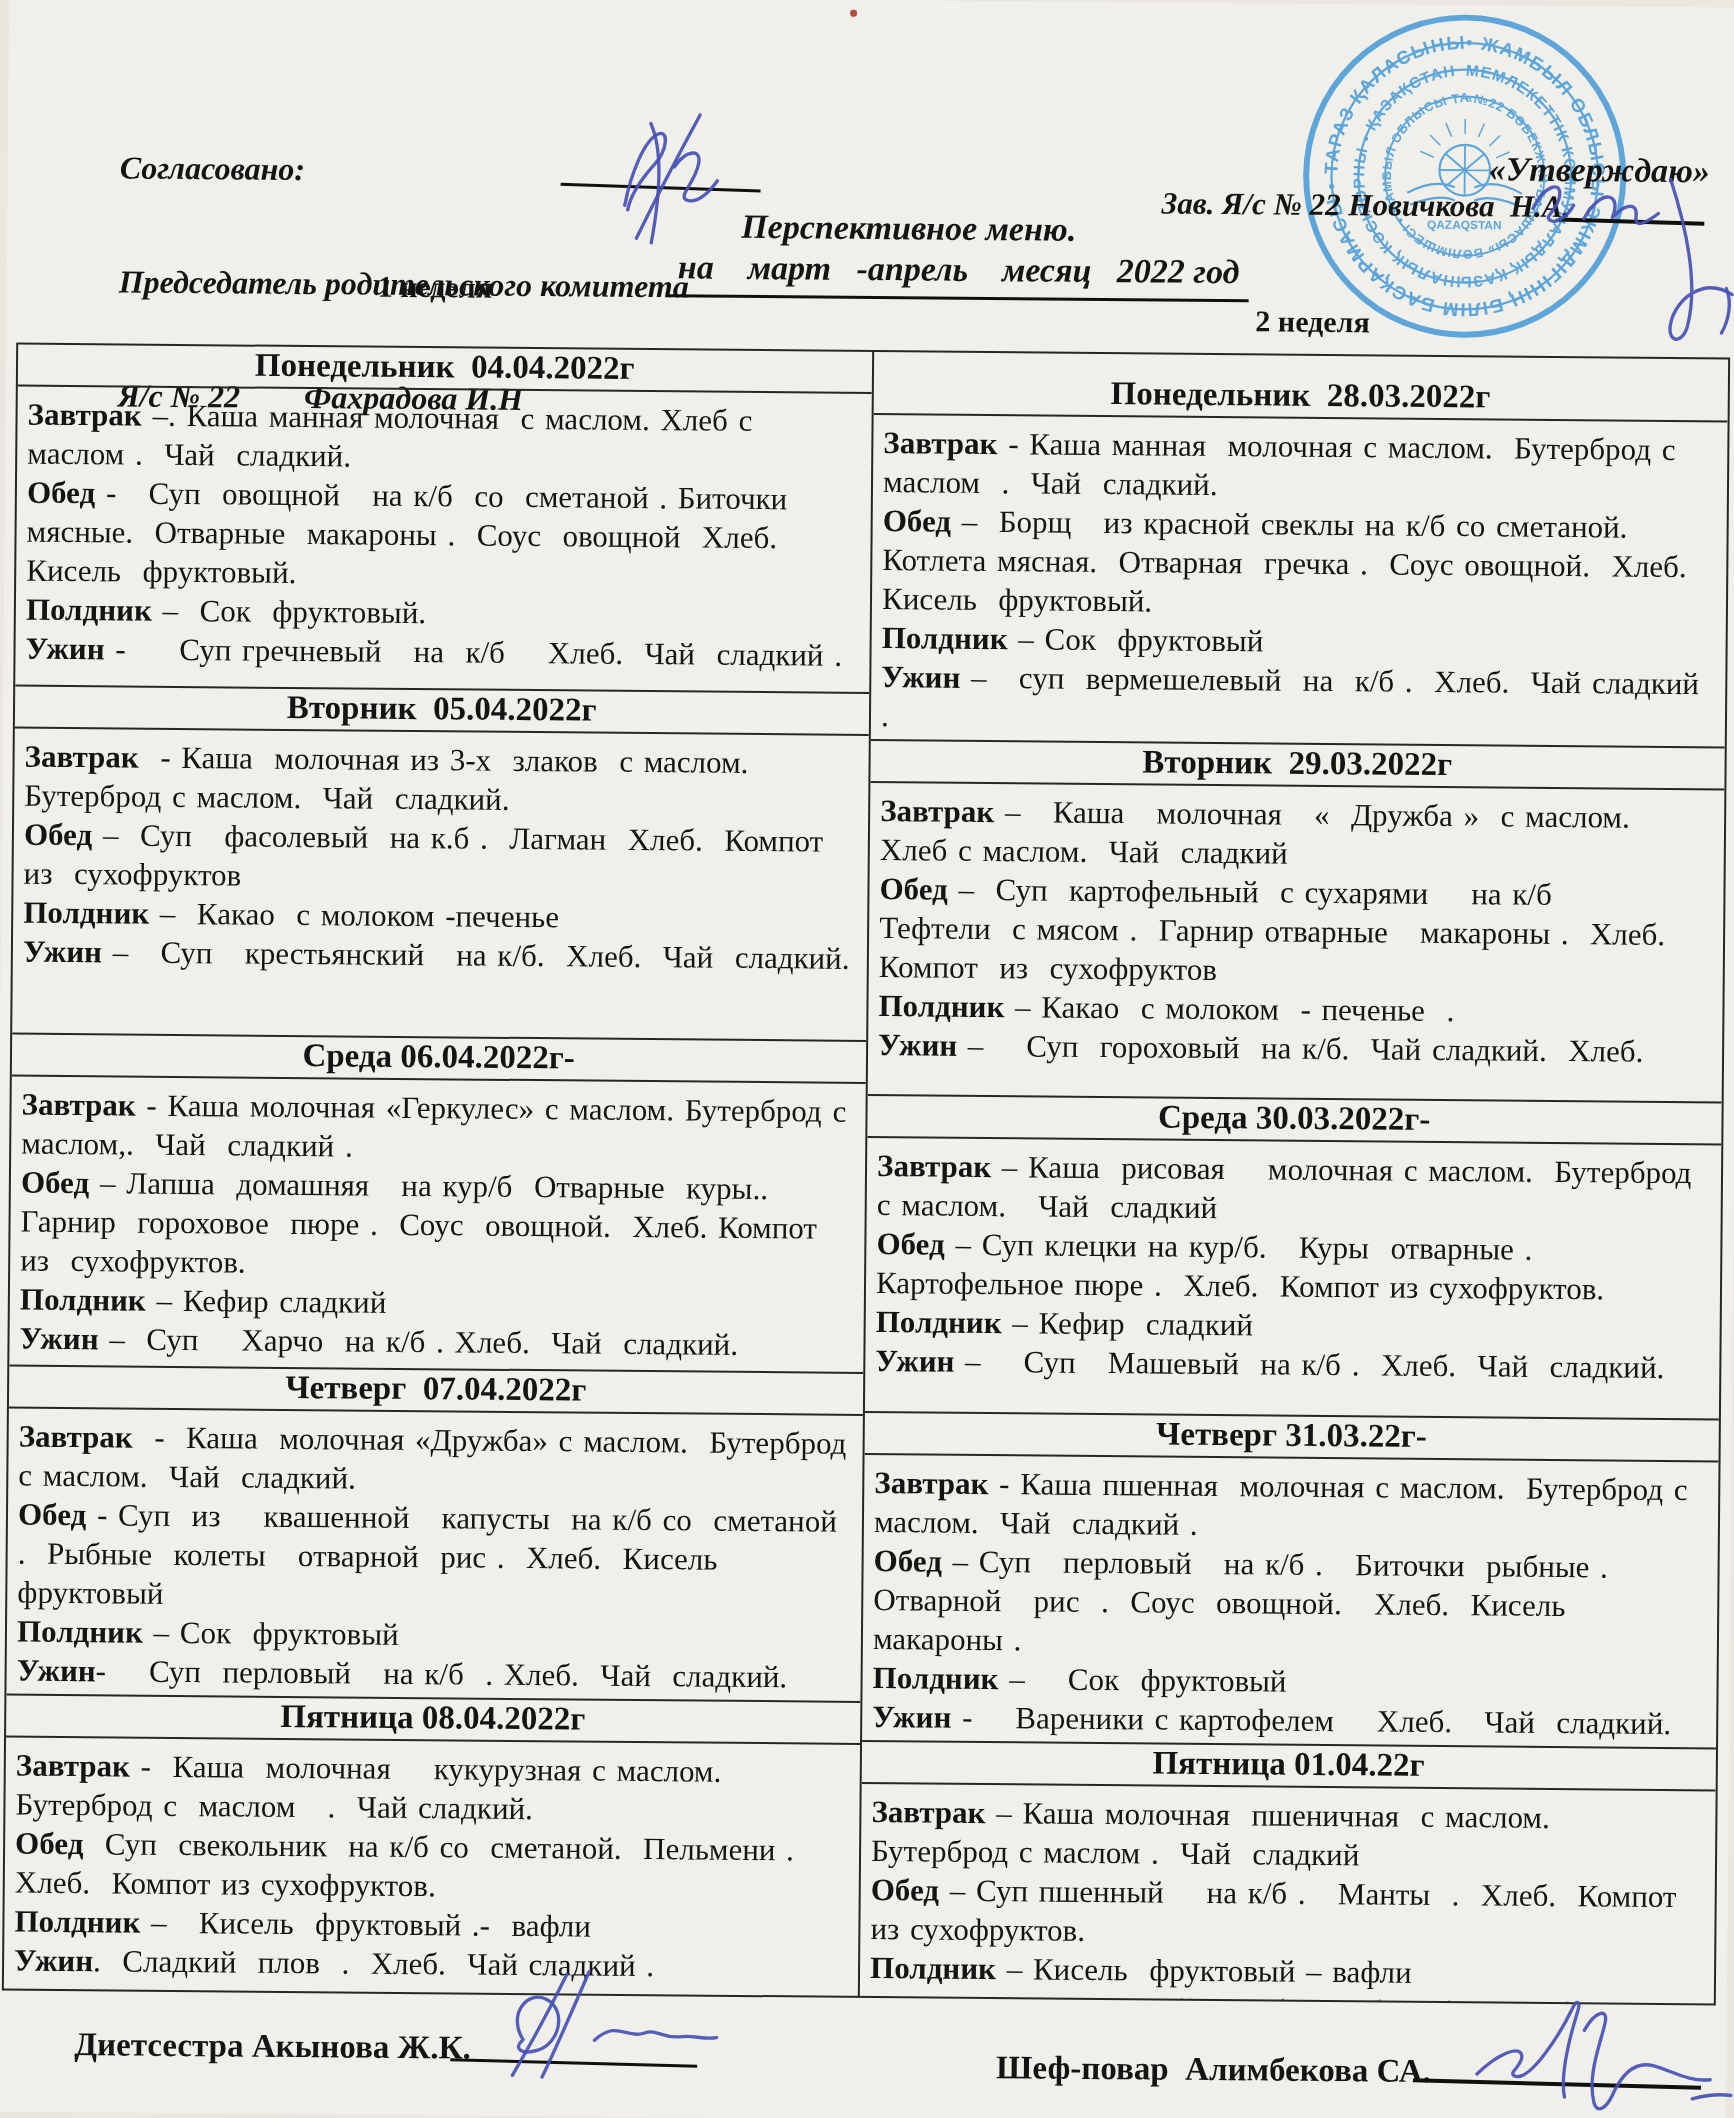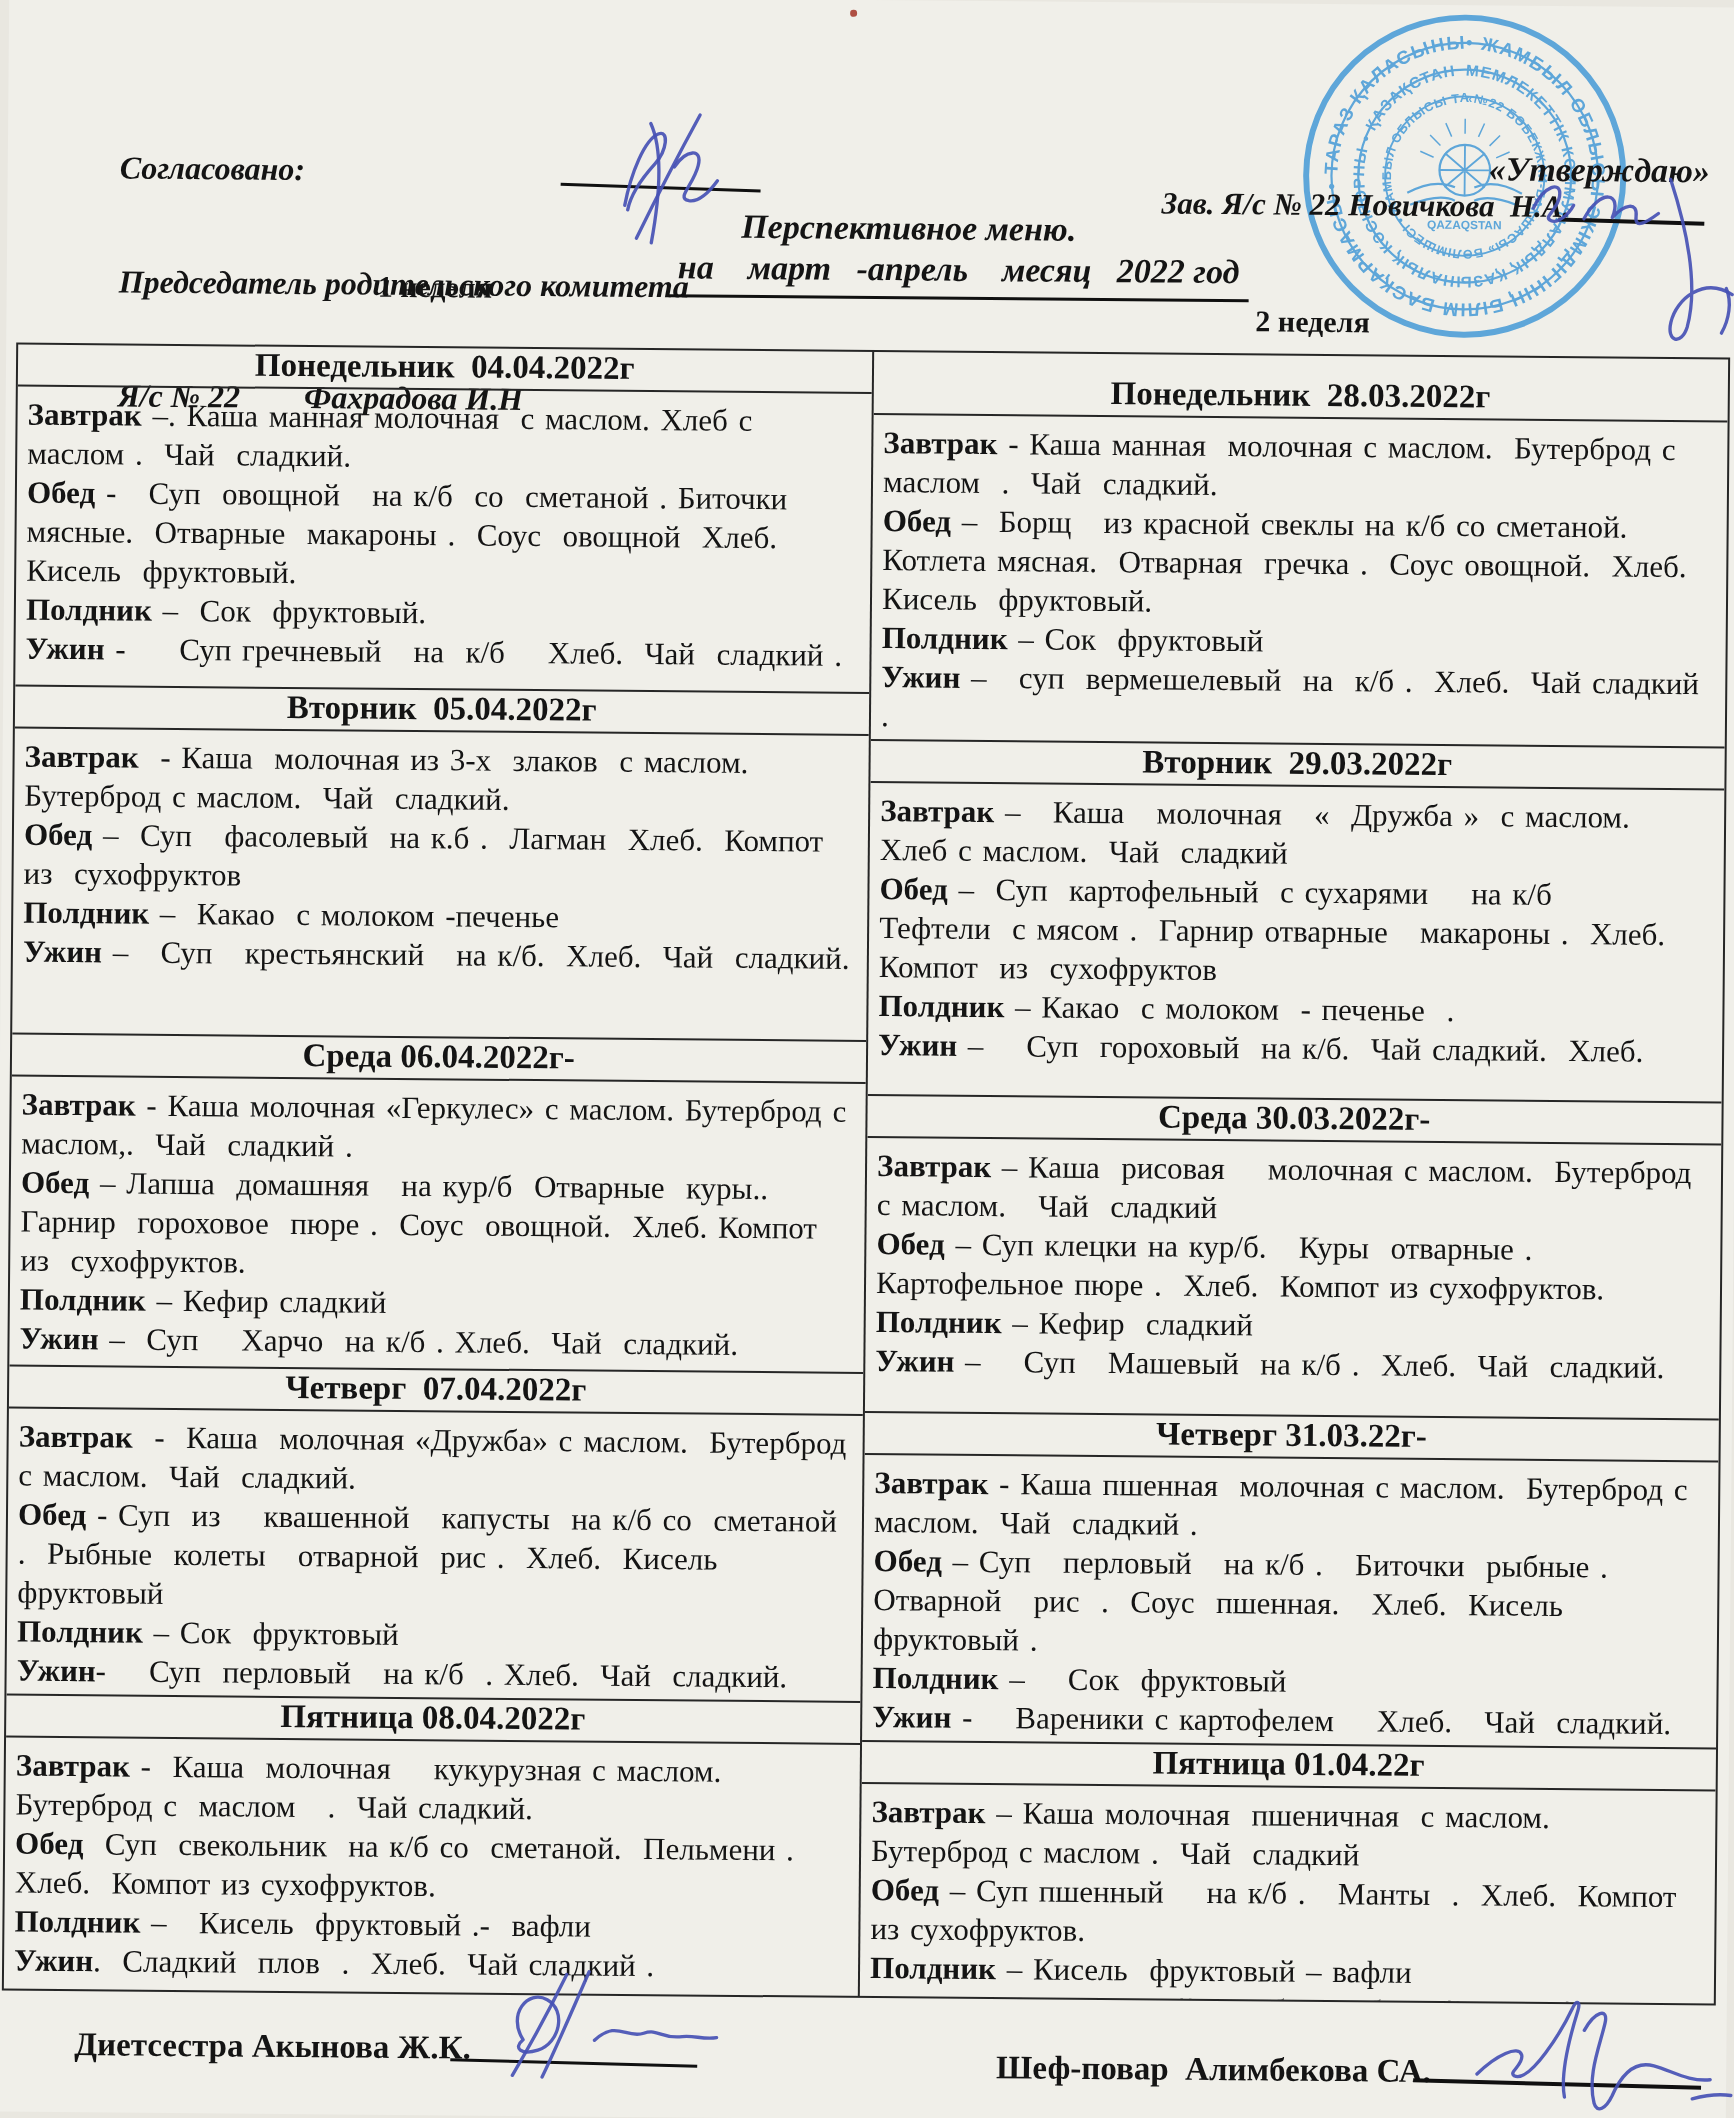--- a/index.html
+++ b/index.html
@@ -161,21 +161,21 @@
         <div class="day-header" style="min-height: 41px;">Среда 30.03.2022г-</div>
         <div class="day-content" style="min-height: 275px;">
           <p><b class="meal-label">Завтрак</b><span> – Каша  рисовая    молочная с маслом.  Бутерброд с маслом.   Чай  сладкий</span></p>
           <p><b class="meal-label">Обед</b><span> – Суп клецки на кур/б.   Куры  отварные .   Картофельное пюре .  Хлеб.  Компот из сухофруктов.</span></p>
           <p><b class="meal-label">Полдник</b><span> – Кефир  сладкий</span></p>
           <p><b class="meal-label">Ужин</b><span> –    Суп   Машевый  на к/б .  Хлеб.  Чай  сладкий.</span></p>
         </div>
         <div class="day-header" style="min-height: 41px;">Четверг 31.03.22г-</div>
         <div class="day-content" style="min-height: 227px;">
           <p><b class="meal-label">Завтрак</b><span> - Каша пшенная  молочная с маслом.  Бутерброд с маслом.  Чай  сладкий .</span></p>
-          <p><b class="meal-label">Обед</b><span> – Суп   перловый   на к/б .   Биточки  рыбные .  Отварной   рис  .  Соус  пшенная.   Хлеб.  Кисель  фруктовый .</span></p>
+          <p><b class="meal-label">Обед</b><span> – Суп   перловый   на к/б .   Биточки  рыбные .  Отварной   рис  .  Соус  овощной.   Хлеб.  Кисель  макароны .</span></p>
           <p><b class="meal-label">Полдник</b><span> –    Сок  фруктовый</span></p>
           <p><b class="meal-label">Ужин</b><span> -    Вареники с картофелем    Хлеб.   Чай  сладкий.</span></p>
         </div>
         <div class="day-header" style="min-height: 42px;">Пятница 01.04.22г</div>
         <div class="day-content last">
           <p><b class="meal-label">Завтрак</b><span> – Каша молочная  пшеничная  с маслом.  Бутерброд с маслом .  Чай  сладкий</span></p>
           <p><b class="meal-label">Обед</b><span> – Суп пшенный    на к/б .   Манты  .  Хлеб.  Компот из сухофруктов.</span></p>
           <p><b class="meal-label">Полдник</b><span> – Кисель  фруктовый – вафли</span></p>
           <p><b class="meal-label">Ужин</b><span> –   Суп  рисовый на к/б.  Хлеб.  Чай сладкий .</span></p>
         </div>

